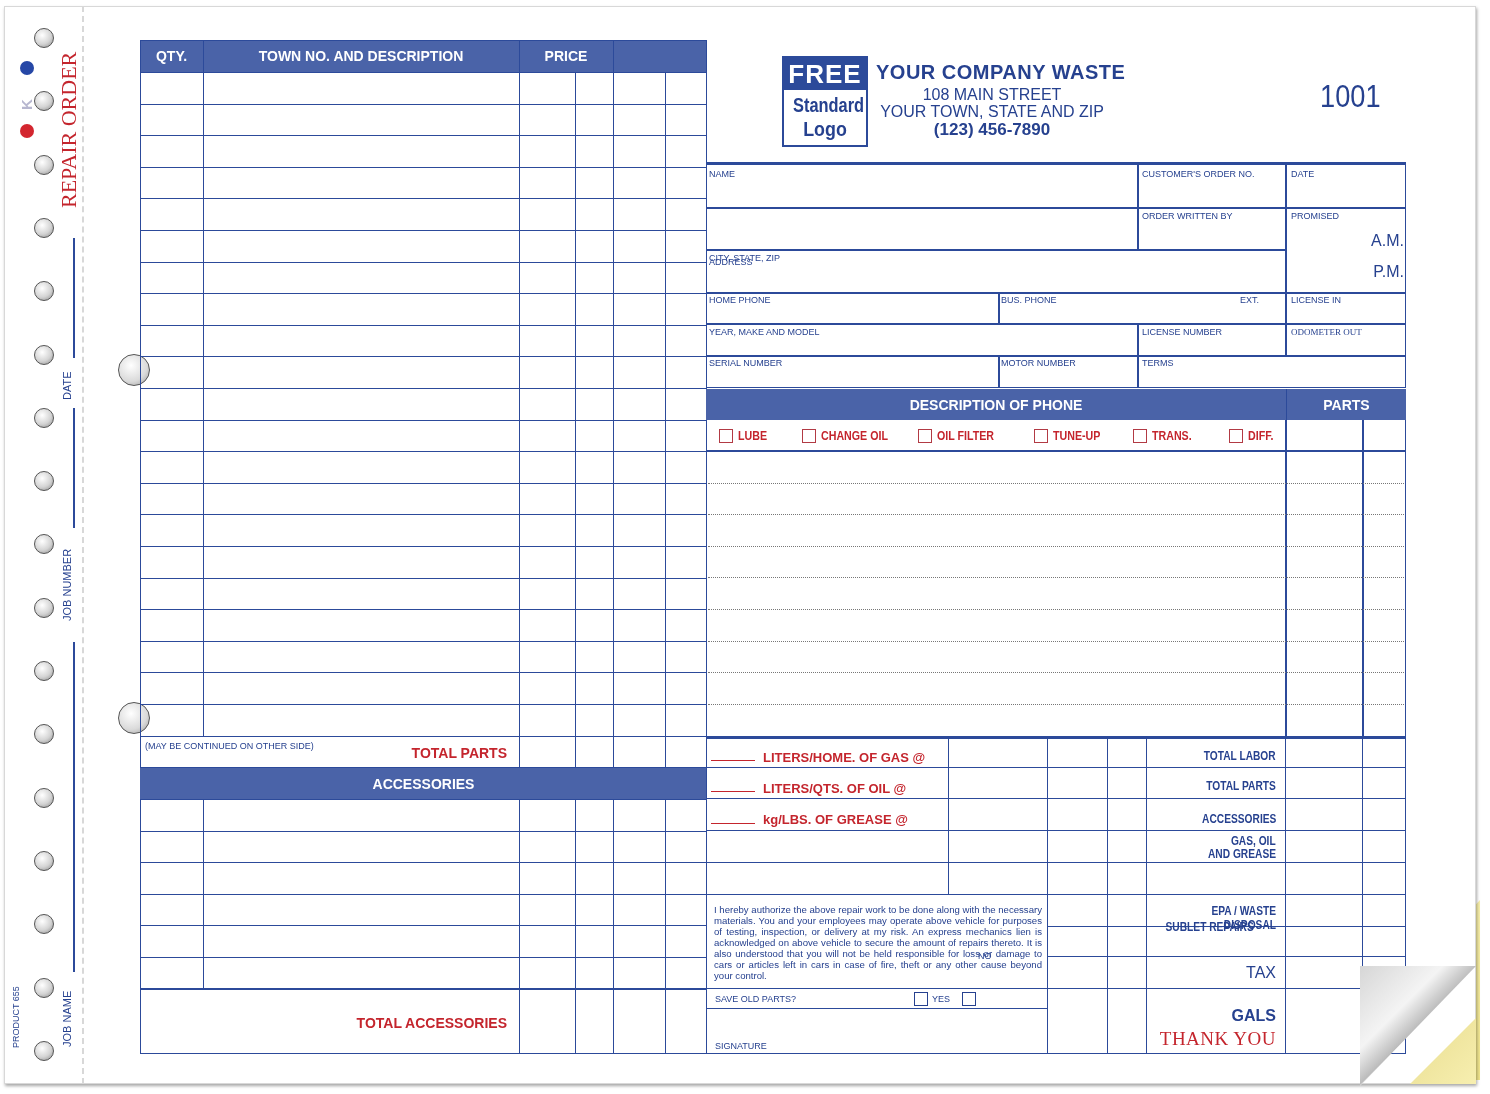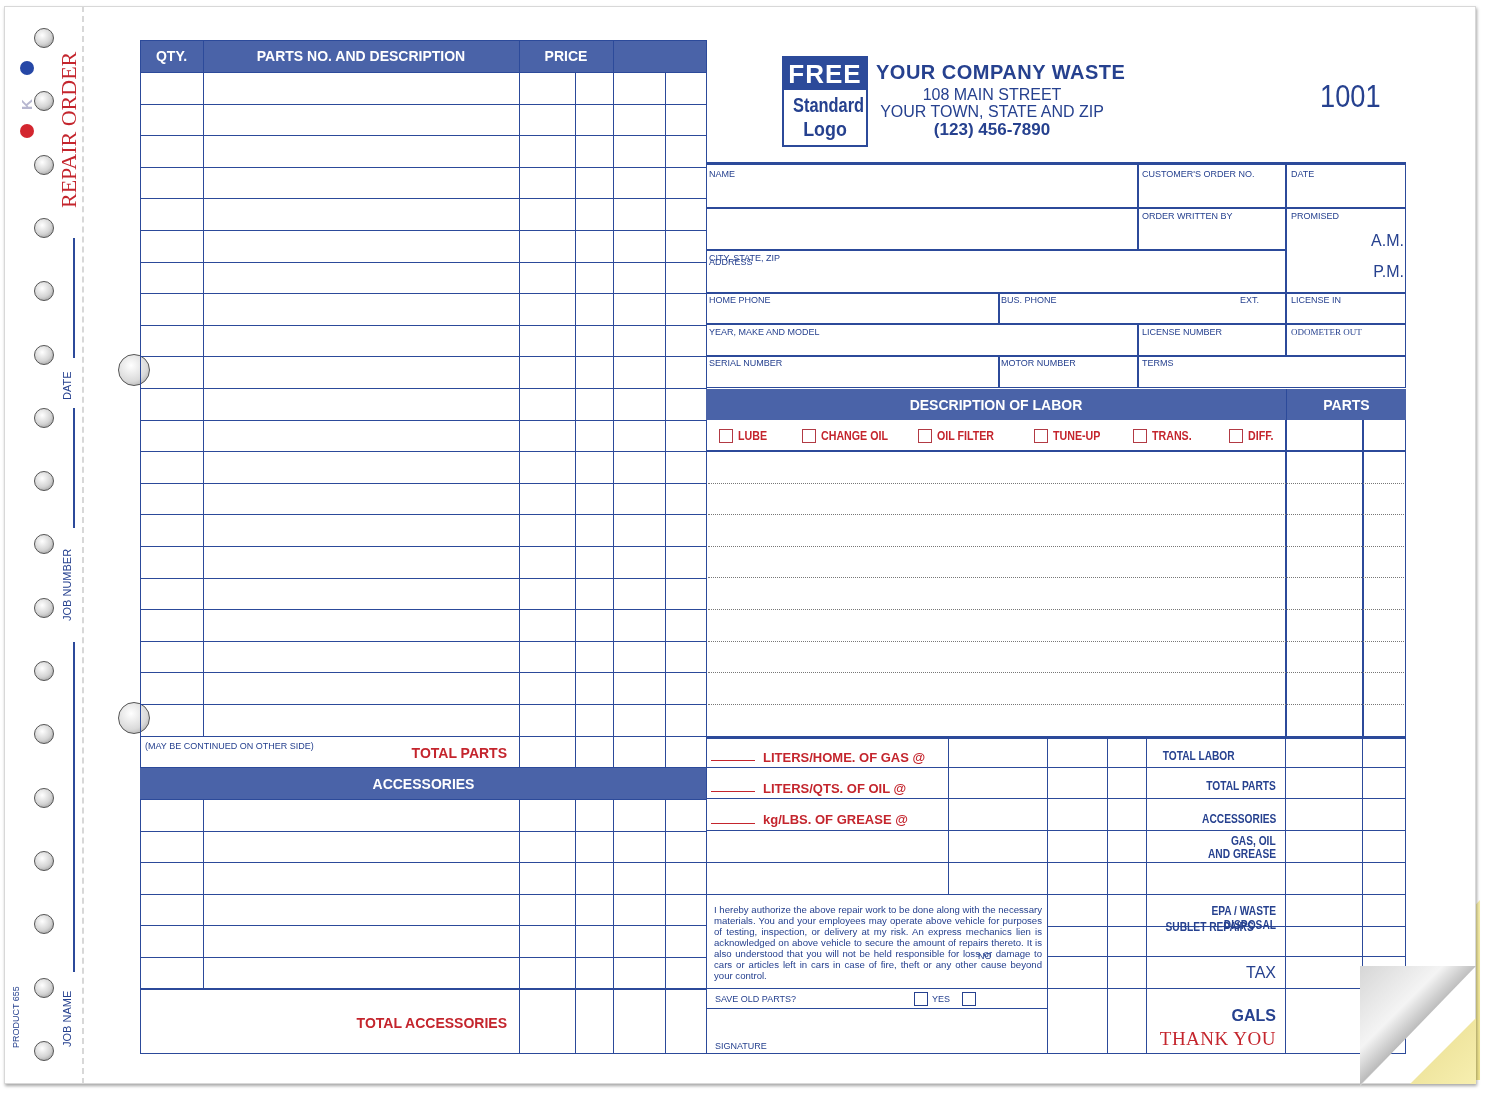--- a/index.html
+++ b/index.html
@@ -62,21 +62,21 @@
 <div class="abs vline" style="left:73px;top:238px;height:120px;"></div>
 <div class="abs vtext blue" style="left:61px;top:400px;font-size:11px;">DATE</div>
 <div class="abs vline" style="left:73px;top:408px;height:120px;"></div>
 <div class="abs vtext blue" style="left:61px;top:621px;font-size:11px;">JOB NUMBER</div>
 <div class="abs vline" style="left:73px;top:642px;height:330px;"></div>
 <div class="abs vtext blue" style="left:61px;top:1047px;font-size:11px;">JOB NAME</div>
 <div class="abs vtext blue" style="left:11px;top:1048px;font-size:9px;">PRODUCT 655</div>
 
 <div class="abs hdr" style="left:140px;top:40px;width:567px;height:32px;"></div>
 <div class="abs hdr" style="left:140px;top:40px;width:63px;height:32px;background:transparent;">QTY.</div>
-<div class="abs hdr" style="left:203px;top:40px;width:316px;height:32px;background:transparent;">PARTS NO. AND DESCRIPTION</div>
+<div class="abs hdr" style="left:203px;top:40px;width:316px;height:32px;background:transparent;">TOWN NO. AND DESCRIPTION</div>
 <div class="abs hdr" style="left:519px;top:40px;width:94px;height:32px;background:transparent;">PRICE</div>
 <div class="abs" style="left:203px;top:40px;width:1px;height:32px;background:#2c4a9a;"></div>
 <div class="abs" style="left:519px;top:40px;width:1px;height:32px;background:#2c4a9a;"></div>
 <div class="abs" style="left:613px;top:40px;width:1px;height:32px;background:#2c4a9a;"></div>
 
 <div id="parts-grid">
     <div class="abs" style="left: 140px; top: 40px; width: 567px; height: 1014px; border: 1.5px solid rgb(44, 74, 154);"></div>
     <div class="abs" style="left: 140px; top: 72px; width: 567px; height: 1px; background: rgb(44, 74, 154);"></div>
     <div class="abs" style="left: 140px; top: 103.6px; width: 567px; height: 1px; background: rgb(44, 74, 154);"></div>
     <div class="abs" style="left: 140px; top: 135.2px; width: 567px; height: 1px; background: rgb(44, 74, 154);"></div>
@@ -235,21 +235,21 @@
 <div class="abs lbl" style="left:1001px;top:295px;width:230px;height:26px;">BUS. PHONE</div>
 <div class="abs lbl" style="left:1240px;top:295px;">EXT.</div>
 <div class="abs lbl" style="left:1291px;top:295px;width:110px;height:26px;">LICENSE IN</div>
 <div class="abs lbl" style="left:709px;top:327px;width:425px;height:26px;">YEAR, MAKE AND MODEL</div>
 <div class="abs lbl" style="left:1142px;top:327px;width:140px;height:26px;">LICENSE NUMBER</div>
 <div class="abs lbl" style="left:1291px;top:327px;width:110px;height:26px;font-family:Liberation Serif, serif;">ODOMETER OUT</div>
 <div class="abs lbl" style="left:709px;top:358px;width:285px;height:27px;">SERIAL NUMBER</div>
 <div class="abs lbl" style="left:1001px;top:358px;width:133px;height:27px;">MOTOR NUMBER</div>
 <div class="abs lbl" style="left:1142px;top:358px;width:260px;height:27px;">TERMS</div>
 
-<div class="abs hdr" style="left:706px;top:389px;width:580px;height:31px;">DESCRIPTION OF LABOR</div>
+<div class="abs hdr" style="left:706px;top:389px;width:580px;height:31px;">DESCRIPTION OF PHONE</div>
 <div class="abs hdr" style="left:1286px;top:389px;width:120px;height:31px;border-left:1px solid #2c4a9a;">PARTS</div>
 
 <div class="abs" style="left:706px;top:420px;width:700px;height:318px;border-left:1.5px solid #2c4a9a;border-right:1.5px solid #2c4a9a;"></div>
 <div class="abs hline" style="left:706px;top:450px;width:700px;"></div>
 <div class="abs vline" style="left:1285px;top:420px;height:318px;"></div>
 <div class="abs vline" style="left:1362px;top:420px;height:318px;"></div>
 
 <div id="services">
     <div class="abs" style="left: 719px; top: 426px; white-space: nowrap;"><span class="chk"></span><span class="svc" style="margin-left: 5px;">LUBE</span></div>
     <div class="abs" style="left: 802px; top: 426px; white-space: nowrap;"><span class="chk"></span><span class="svc" style="margin-left: 5px;">CHANGE OIL</span></div>
@@ -325,21 +325,21 @@
 
 <div class="abs" style="left:714px;top:904px;width:328px;font-size:9.6px;line-height:11px;color:#26418f;text-align:justify;">I hereby authorize the above repair work to be done along with the necessary materials.  You and your employees may operate above vehicle for purposes of testing, inspection, or delivery at my risk.  An express mechanics lien is acknowledged on above vehicle to secure the amount of repairs thereto.  It is also understood that you will not be held responsible for loss or damage to cars or articles left in cars in case of fire, theft or any other cause beyond your control.</div>
 <div class="abs lbl" style="left:715px;top:994px;">SAVE OLD PARTS?</div>
 <div class="abs chkb" style="left:914px;top:992px;"></div>
 <div class="abs lbl" style="left:932px;top:994px;">YES</div>
 <div class="abs chkb" style="left:962px;top:992px;"></div>
 <div class="abs lbl" style="left:978px;top:951px;">NO</div>
 <div class="abs" style="left:707px;top:1009px;width:339px;height:44px;"></div>
 <div class="abs lbl" style="left:715px;top:1041px;">SIGNATURE</div>
 
-<div class="abs" style="left:1150px;top:746px;width:126px;"><span class="bluebold">TOTAL LABOR</span></div>
+<div class="abs" style="left:1150px;top:746px;width:126px;text-align:right;"><span class="bluebold">TOTAL LABOR</span></div>
 <div class="abs" style="left:1150px;top:776px;width:126px;text-align:right;"><span class="bluebold">TOTAL PARTS</span></div>
 <div class="abs" style="left:1150px;top:809px;width:126px;text-align:right;"><span class="bluebold">ACCESSORIES</span></div>
 <div class="abs" style="left:1150px;top:834px;width:126px;text-align:right;line-height:12px;"><span class="bluebold">GAS, OIL</span><br><span class="bluebold">AND GREASE</span></div>
 <div class="abs" style="left:1150px;top:917px;width:126px;text-align:left;"><span class="bluebold">SUBLET REPAIRS</span></div>
 <div class="abs" style="left:1150px;top:904px;width:126px;text-align:right;"><span class="bluebold">EPA / WASTE DISPOSAL</span></div>
 <div class="abs blue" style="left:1150px;top:964px;width:126px;text-align:right;font-size:16px;">TAX</div>
 <div class="abs blue" style="left:1150px;top:1007px;width:126px;text-align:right;font-size:16px;font-weight:bold;">GALS</div>
 <div class="abs red" style="left:1140px;top:1028px;width:136px;text-align:right;font-size:19px;font-family:'Liberation Serif',serif;letter-spacing:0.5px;">THANK YOU</div>
 
 <div class="abs" style="left:1360px;top:966px;width:116px;height:120px;background:linear-gradient(135deg,#d6d6d6 0%,#f4f4f4 35%,#bcbcbc 50%,#fff 52%,#fff 100%);clip-path:polygon(0 0,100% 0,0 100%);"></div>

